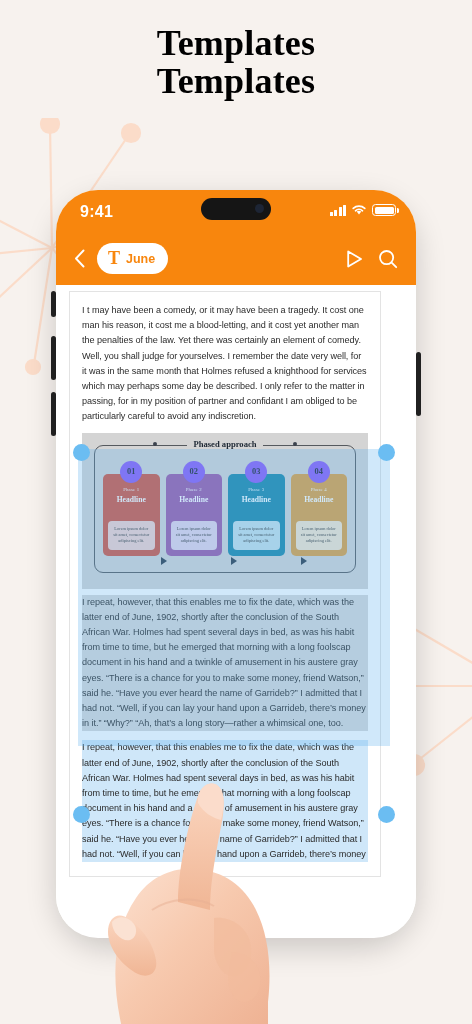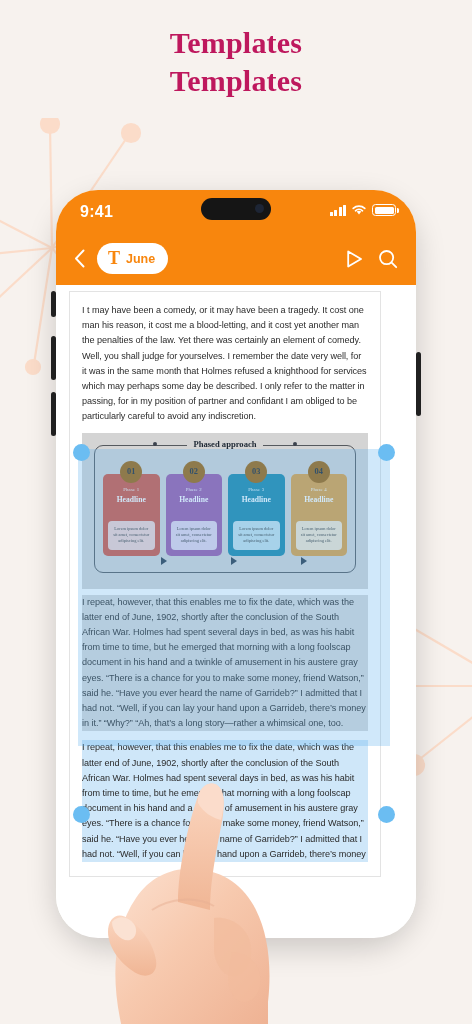--- a/index.html
+++ b/index.html
@@ -23,23 +23,23 @@
 
   
   .heading {
     position: absolute;
     top: 24px;
     left: 0;
     width: 472px;
     text-align: center;
     font-family: "Liberation Serif", serif;
     font-weight: bold;
-    font-size: 30px;
+    font-size: 36px;
     line-height: 38px;
-    color: #be185d;
+    color: #000000;
     letter-spacing: 0.2px;
     z-index: 6;
   }
 
   
   .phone {
     position: absolute;
     left: 56px;
     top: 190px;
     width: 360px;
@@ -277,21 +277,21 @@
     align-items: center;
     padding: 13px 5px 6px 5px;
   }
   .badge {
     position: absolute;
     top: -13px;
     left: 50%;
     transform: translateX(-50%);
     width: 22px; height: 22px;
     border-radius: 50%;
-    background: #a16207;
+    background: #8b5cf6;
     display: flex;
     align-items: center;
     justify-content: center;
     font-family: "Liberation Serif", serif;
     font-weight: bold;
     font-size: 8.4px;
     color: #1d2733;
     text-align: center;
   }
   .card-phase {

